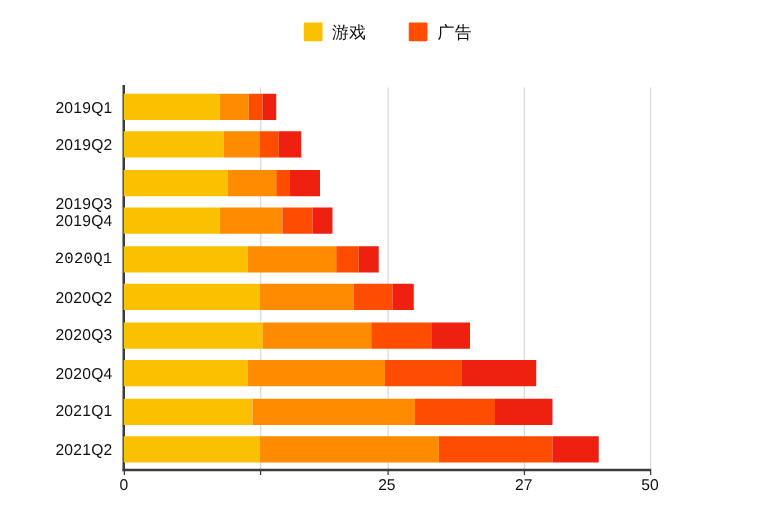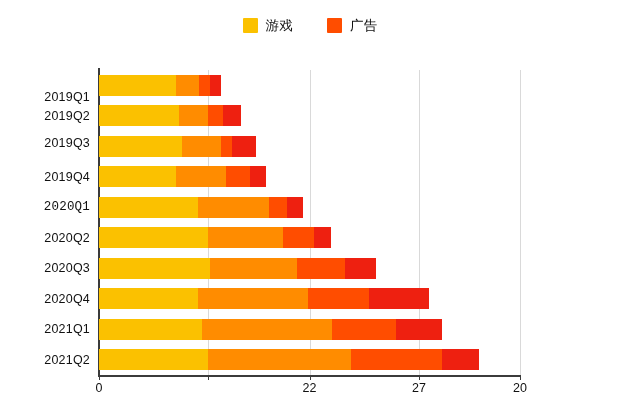--- a/index.html
+++ b/index.html
@@ -156,23 +156,23 @@
         <span class="legend-swatch" style="background: rgb(251, 193, 0);"></span>
         <span class="legend-label">游戏</span>
       </div>
       <div class="legend-item">
         <span class="legend-swatch" style="background: rgb(255, 77, 0);"></span>
         <span class="legend-label">广告</span>
       </div>
     </div>
 
   <div class="ylabels">
-      <div class="ytick" style="top: 27px; text-align: right;">2019Q1</div>
+      <div class="ytick" style="top: 16px; text-align: right;">2019Q1</div>
       <div class="ytick" style="top: 45.75px; margin-left: 20px;">2019Q2</div>
-      <div class="ytick" style="top: 73px;">2019Q3</div>
+      <div class="ytick" style="top: 93px;">2019Q3</div>
       <div class="ytick" style="top: 106.75px;">2019Q4</div>
       <div class="ytick" style="top: 137.25px; font-family: Liberation Mono, monospace;">2020Q1</div>
       <div class="ytick" style="top: 167.75px;">2020Q2</div>
       <div class="ytick" style="top: 198.25px;">2020Q3</div>
       <div class="ytick" style="top: 228.75px;">2020Q4</div>
       <div class="ytick" style="top: 259.25px;">2021Q1</div>
       <div class="ytick" style="top: 289.75px;">2021Q2</div>
     </div>
 
   <div class="plot">
@@ -246,21 +246,21 @@
           <div class="seg" title="电商及其他 2021Q2: 4.4" style="width: 37.048px; background: rgb(238, 32, 16);"></div>
         </div>
       </div>
   </div>
 
   <div class="xlabels">
       <div class="xtick" style="left: 0px;">0</div>
       <div class="xtick-mark" style="left: 0px;"></div>
       <div class="xtick" style="left: 109.46px; margin-top: 38px;">13</div>
       <div class="xtick-mark" style="left: 109.46px;"></div>
-      <div class="xtick" style="left: 210.5px;">22</div>
+      <div class="xtick" style="left: 210.5px;">25</div>
       <div class="xtick-mark" style="left: 210.5px;"></div>
       <div class="xtick" style="left: 319.96px;">27</div>
       <div class="xtick-mark" style="left: 319.96px;"></div>
-      <div class="xtick" style="left: 421px;">20</div>
+      <div class="xtick" style="left: 421px;">50</div>
       <div class="xtick-mark" style="left: 421px;"></div>
     </div>
 
 </div>
 
 </body></html>

